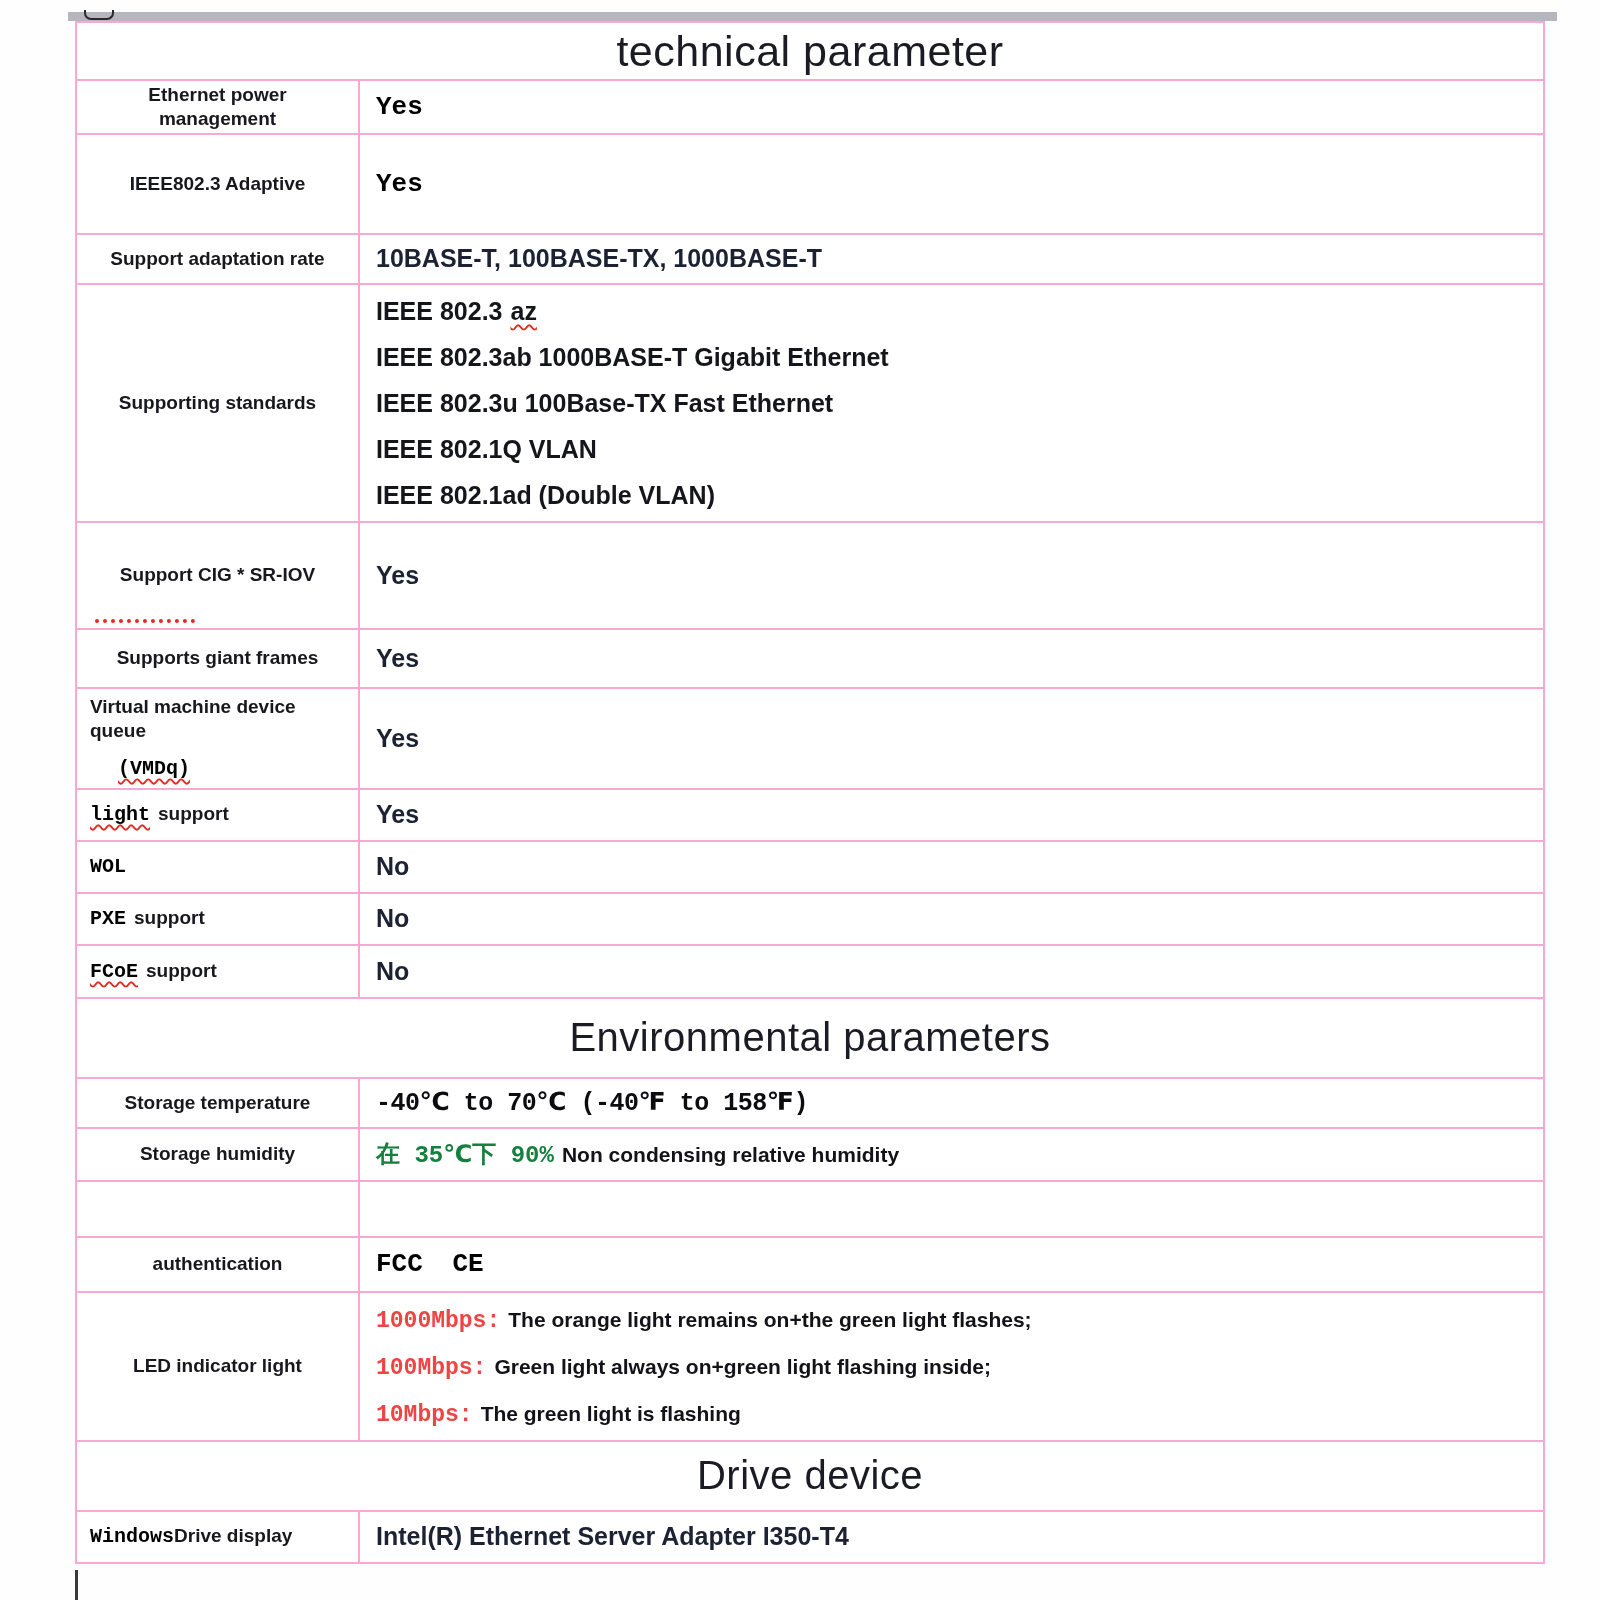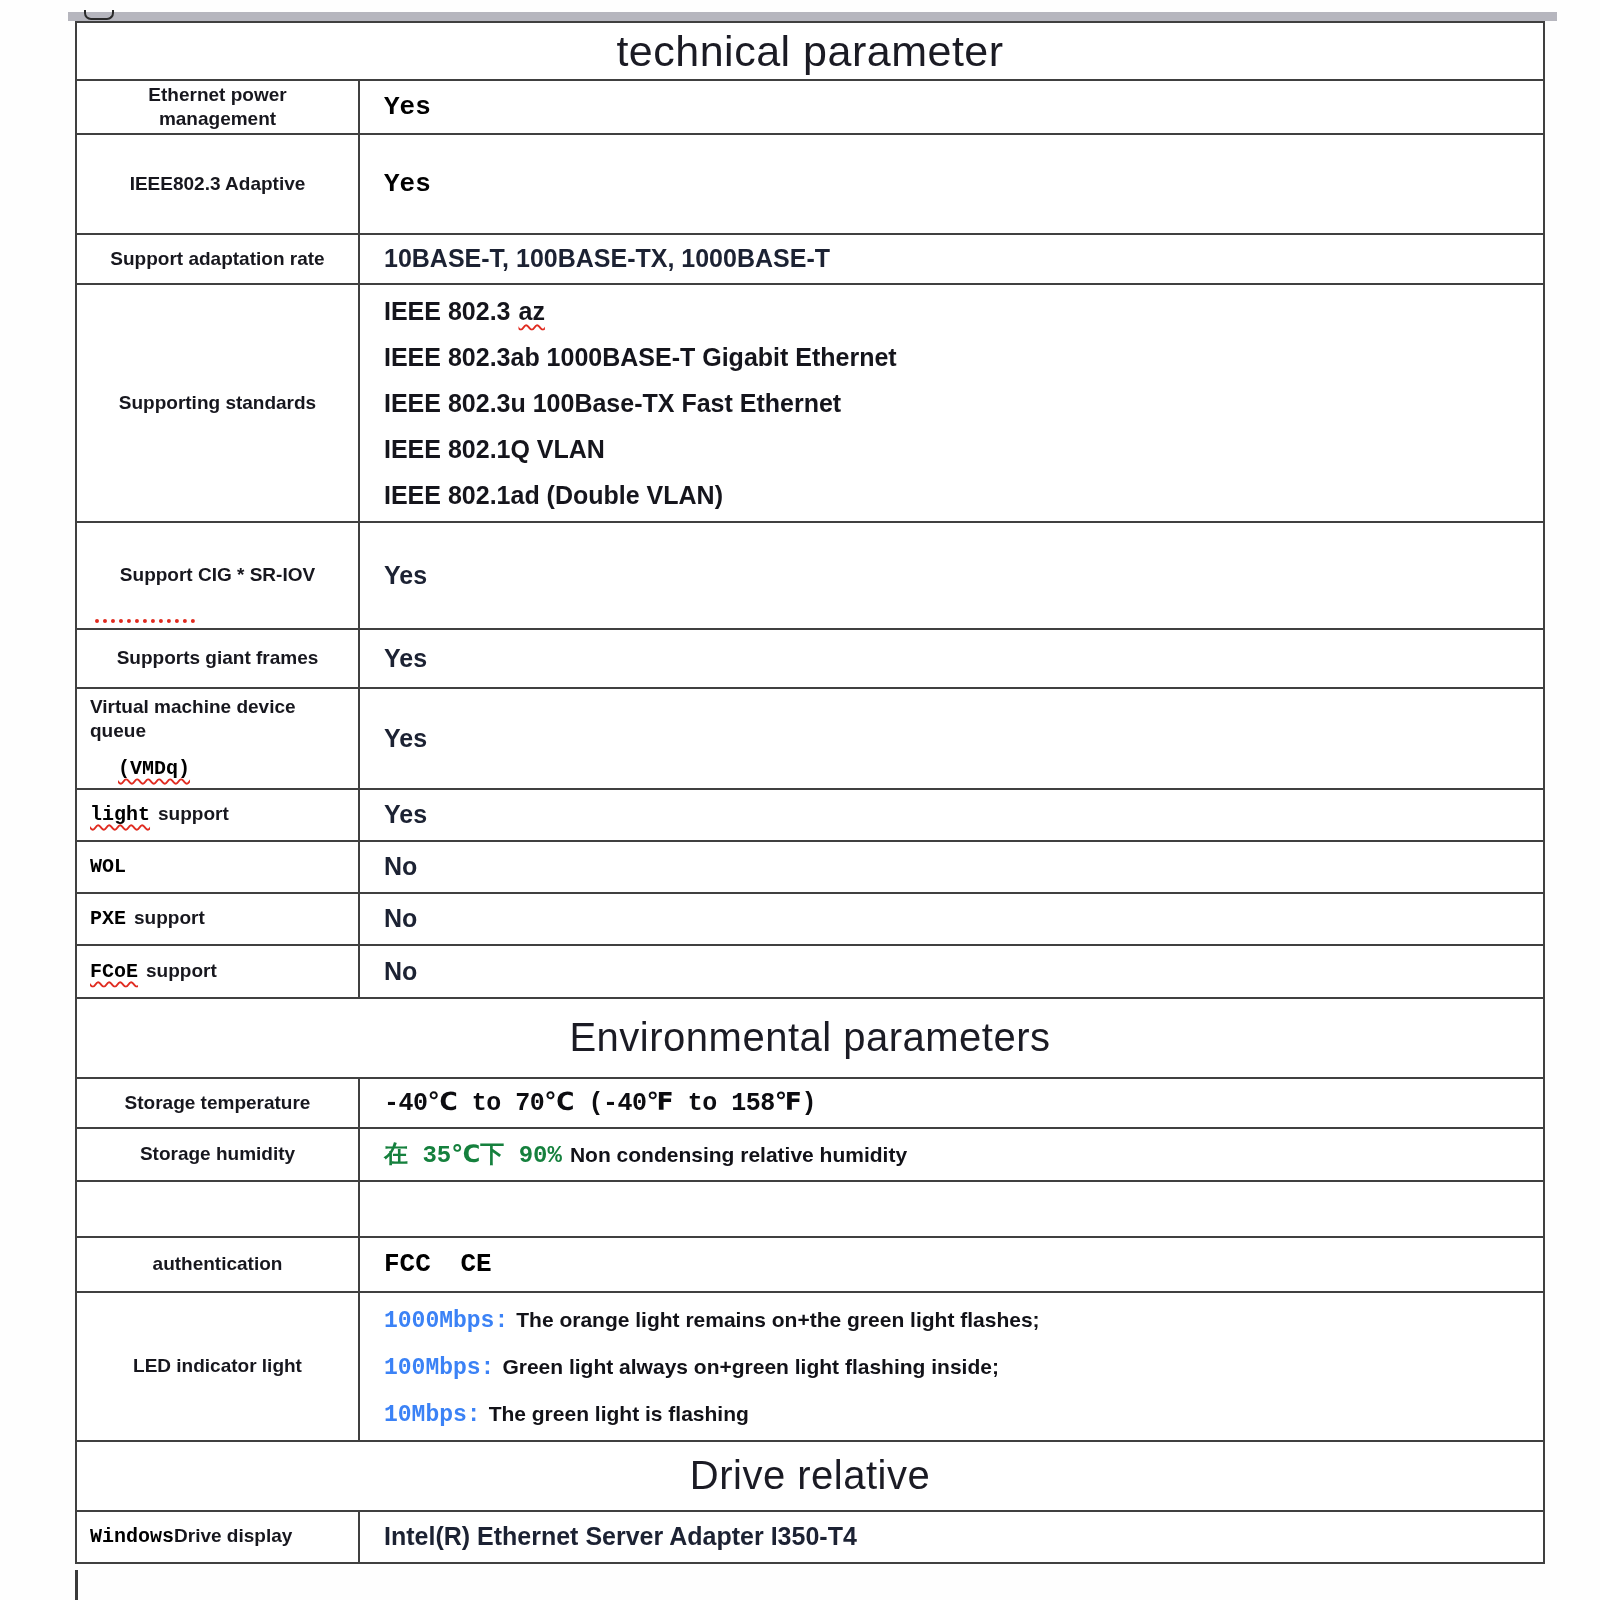--- a/index.html
+++ b/index.html
@@ -8,21 +8,21 @@
     font-family:"Liberation Sans", sans-serif; color:#16161d; overflow:hidden;
   }
   
   .top-bar { position:absolute; left:68px; top:12px; width:1489px; height:9px; background:#b6b6be; }
   .top-mark { position:absolute; left:16px; top:-2px; width:26px; height:8px;
     border:2px solid #2a2a2a; border-top:none; border-radius:0 0 7px 7px; background:transparent; }
   .left-tail { position:absolute; left:75px; top:1570px; width:3px; height:30px; background:#3a3a3a; }
 
   table.spec { position:absolute; left:75px; top:21px; width:1470px;
     border-collapse:collapse; table-layout:fixed; background:#fff; }
-  table.spec td { border:2px solid #404040; padding:2px 24px; vertical-align:middle; overflow:hidden; }
+  table.spec td { border:2px solid #f9a8d4; padding:2px 16px; vertical-align:middle; overflow:hidden; }
   col.c1 { width:283px; }
 
   .section-cell { text-align:center; font-size:40px; font-weight:500; color:#1b1b24; letter-spacing:0.5px; }
   .title-cell   { font-size:43px; }
   .label { text-align:center; font-size:19px; font-weight:700; color:#17171e; line-height:1.25; }
   .label.left { text-align:left; padding-left:13px;border-radius:31px; }
   .value { text-align:left; padding-left:16px; font-size:25px; font-weight:600; color:#1c2233; }
   .vtop { vertical-align:top; padding-top:7px; }
   .term { font-family:"Liberation Mono","DejaVu Sans",monospace; font-size:20px; font-weight:700; color:#000; }
   .yes-mono { font-family:"Liberation Mono","DejaVu Sans",monospace; font-weight:700; font-size:26px; color:#000; }
@@ -32,21 +32,21 @@
   .sq { text-decoration:underline; text-decoration-style:wavy; text-decoration-color:#e02b20;
         text-decoration-thickness:2px; text-underline-offset:4px; text-decoration-skip-ink:none; }
   .rel { position:relative; }
   .red-dots { position:absolute; left:18px; bottom:5px; width:100px; height:0;
         border-bottom:4px dotted #e02b20; }
 
   .std-line { height:46px; line-height:46px; font-size:25px; font-weight:600; color:#15151c; white-space:nowrap; }
   .std-flag { margin-left:8px; }
   .vmdq-line2 { margin-top:14px; padding-left:28px; text-align:left; }
   .led-line { height:47px; line-height:47px; font-size:21px; font-weight:700; color:#121218; white-space:nowrap; }
-  .led-speed { font-family:"Liberation Mono","DejaVu Sans",monospace; font-size:23px; font-weight:600; margin-right:8px; color:#3b82f6; }
+  .led-speed { font-family:"Liberation Mono","DejaVu Sans",monospace; font-size:23px; font-weight:600; margin-right:8px; color:#ef4444; }
   .label-rest { margin-left:8px; }
   .hum-prefix { font-family:"Liberation Mono","DejaVu Sans",monospace; font-size:24px; font-weight:600; color:#15803d; margin-right:8px; }
   .hum-rest { font-size:21px; font-weight:700; color:#121218; }
   .two-line { display:block; }
 </style>
 </head>
 <body>
 
 <div class="canvas">
 
@@ -171,21 +171,21 @@
     <tr>
       <td class="label" style="height:143px">LED indicator light</td>
       <td class="value vtop">
         <div class="led-line"><span class="led-speed">1000Mbps:</span><span>The orange light remains on+the green light flashes;</span></div>
         <div class="led-line"><span class="led-speed">100Mbps:</span><span>Green light always on+green light flashing inside;</span></div>
         <div class="led-line"><span class="led-speed">10Mbps:</span><span>The green light is flashing</span></div>
       </td>
     </tr>
 
     <tr>
-      <td colspan="2" class="section-cell" style="height:64px">Drive relative</td>
+      <td colspan="2" class="section-cell" style="height:64px">Drive device</td>
     </tr>
 
     <tr>
       <td class="label left" style="height:46px">
         <span class="term">Windows</span><span>Drive display</span>
       </td>
       <td class="value">Intel(R) Ethernet Server Adapter I350-T4</td>
     </tr>
 
   </tbody>

